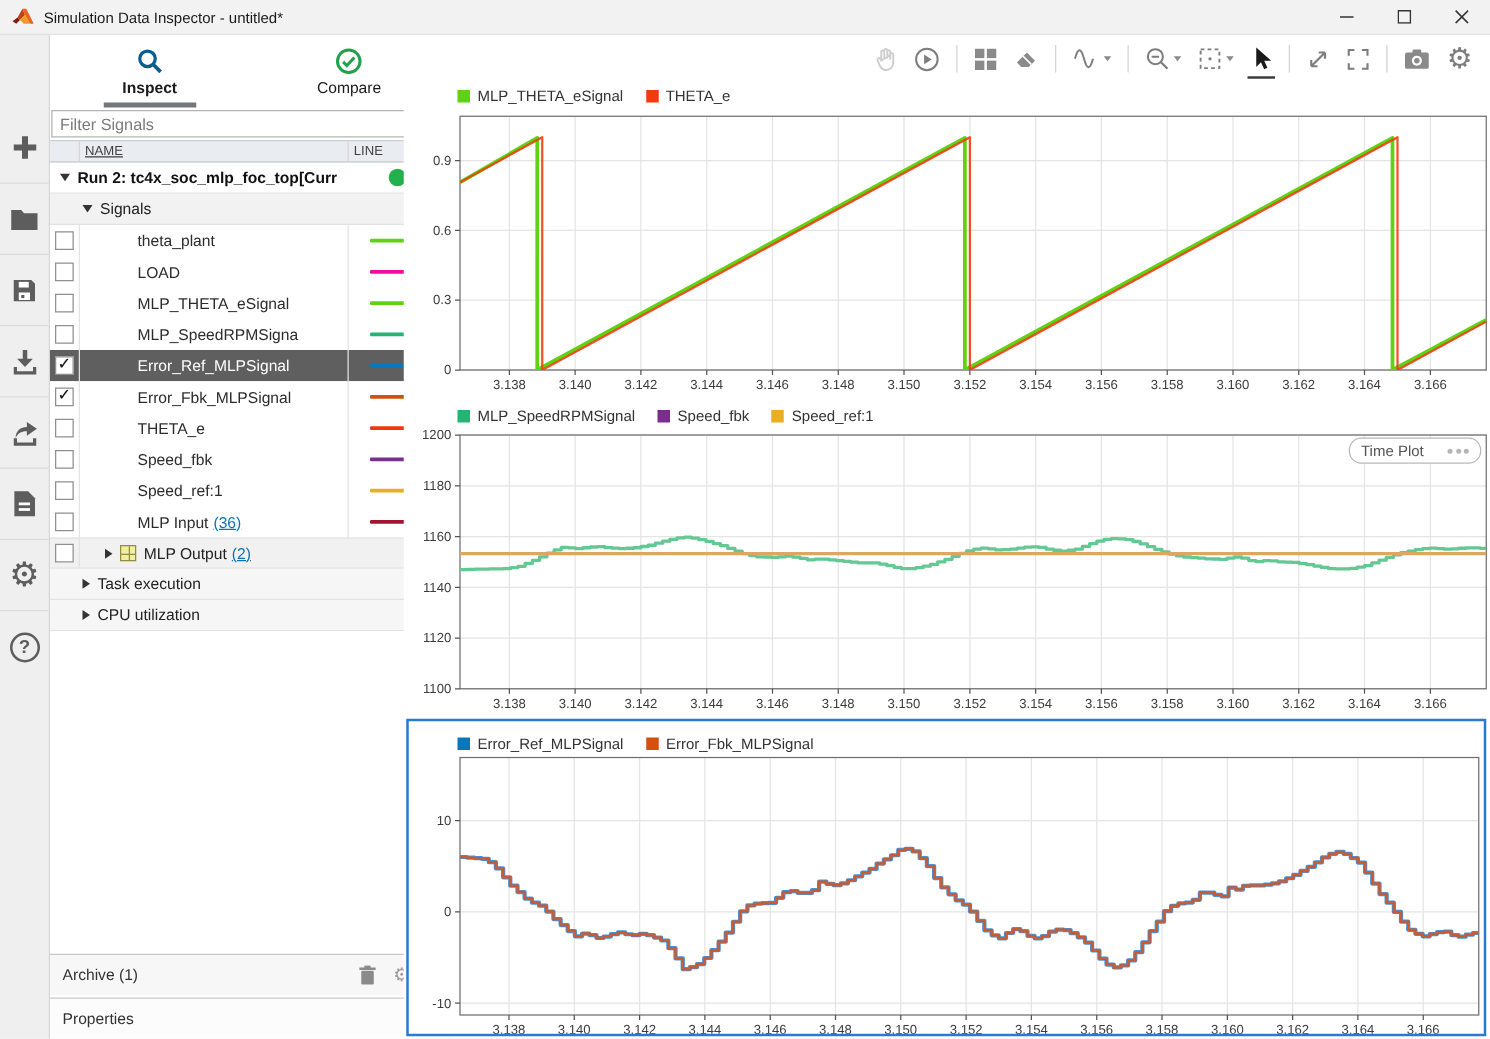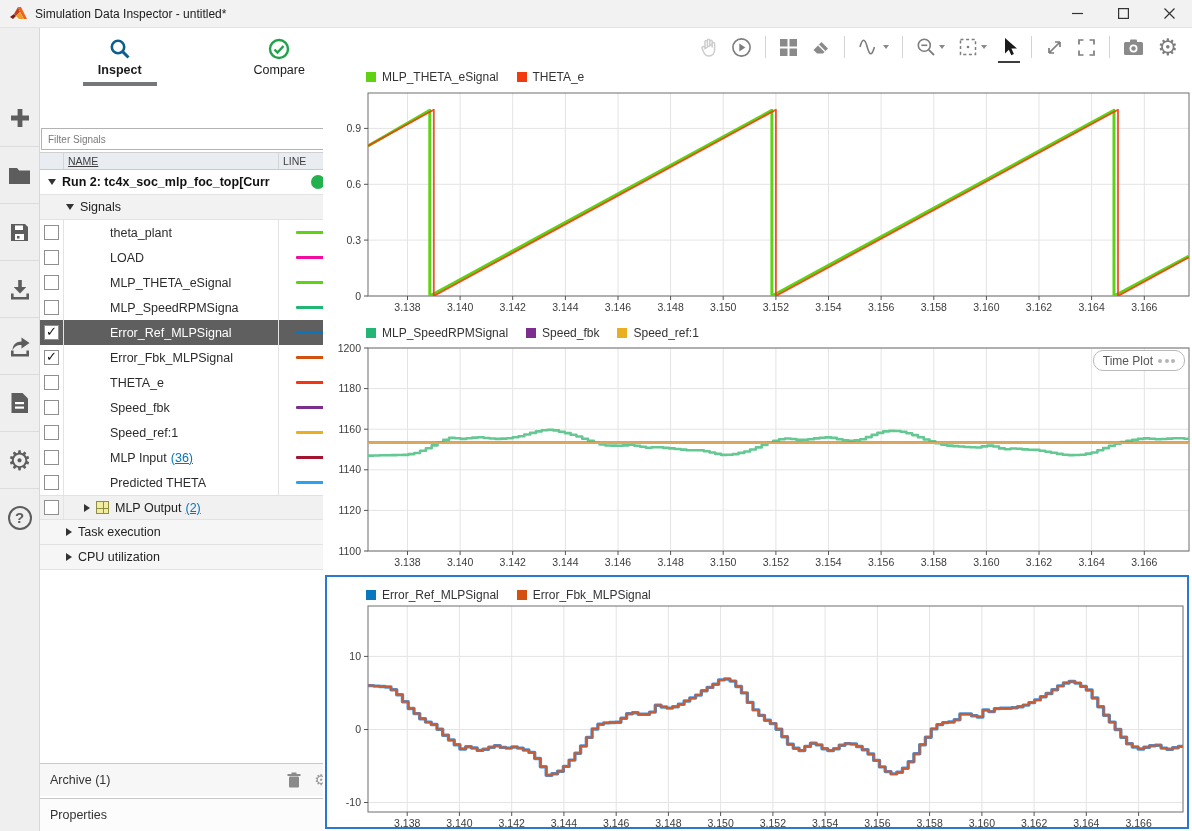--- a/index.html
+++ b/index.html
@@ -30,22 +30,22 @@
     border-right:1px solid #c4c4c4; display:flex; flex-direction:column; }
   .tabs { height:58px; position:relative; display:flex; }
   .tab { width:50%; display:flex; flex-direction:column; align-items:center; justify-content:center; gap:3px; position:relative; }
   .tab .tab-label { font-size:12.5px; color:#1a1a1a; }
   .tab.active .tab-label { font-weight:bold; }
   .tab.active::after { content:""; position:absolute; bottom:0; left:50%; transform:translateX(-50%);
     width:74px; height:4px; background:#75787b; }
   .collapse-chevron { position:absolute; right:8px; top:8px; width:8px; height:8px;
     border-left:2px solid #9a9a9a; border-bottom:2px solid #9a9a9a; transform:rotate(45deg); }
   .filter-wrap { padding:2px 1px 2px 1px; }
-  .filter-input { width:100%; height:22px; border:1px solid #b3b3b3; font-size:10px; padding:0 6px;
-    color:#333; background:#fff; font-family:inherit;margin-top:40px; }
+  .filter-input { width:100%; height:22px; border:1px solid #b3b3b3; font-size:13px; padding:0 6px;
+    color:#333; background:#fff; font-family:inherit; }
   .filter-input::placeholder { color:#7a7a7a; }
   .tbl-header { height:18px; display:flex; background:#e9ecf0; border-top:1px solid #cfcfcf; border-bottom:1px solid #c9c9c9;
     font-size:10.5px; color:#3f3f3f; }
   .tbl-header .h-cbx { width:24px; border-right:1px solid #d5d5d5; }
   .tbl-header .h-name { flex:1; display:flex; align-items:center; padding-left:4px; border-right:1px solid #d5d5d5;text-decoration:underline; }
   .tbl-header .h-line { width:80px; display:flex; align-items:center; padding-left:4px; }
   .run-row { height:25px; display:flex; align-items:center; font-size:12.5px; font-weight:bold; color:#111;
     border-bottom:1px solid #e4e4e4; padding-left:8px; position:relative; }
   .tri-down { width:0; height:0; border-left:4.5px solid transparent; border-right:4.5px solid transparent;
     border-top:6px solid #333; margin-right:6px; flex:none; }
@@ -92,21 +92,21 @@
   .tool .gear-glyph { font-size:23px; color:#7d7d7d; }
 
   .chart-block { position:absolute; left:0; width:869px; }
   .legend { display:flex; align-items:center; gap:18px; height:22px; padding-left:43px; }
   .legend .entry { display:flex; align-items:center; gap:6px; font-size:12px; color:#333; }
   .legend .sq { width:10px; height:10px; flex:none; }
   .chart-svg { display:block; }
   .block3 { position:absolute; left:2px; top:547px; width:864px; height:254px; border:2px solid #2979d1; background:#fff; }
   .block3 .legend { margin-top:8px; height:20px; padding-left:39px; }
   .timeplot-pill { position:absolute; right:7px; top:28px; height:21px; border:1px solid #b9b9b9; border-radius:10px;
-    background:#fff; display:flex; align-items:center; gap:5px; padding:0 9px; font-size:12px; color:#555; }
+    background:#fff; display:flex; align-items:center; gap:19px; padding:0 9px; font-size:12px; color:#555; }
   .timeplot-pill .dots { display:flex; gap:2.5px; }
   .timeplot-pill .dots i { width:4px; height:4px; border-radius:50%; background:#b5b5b5; }
 </style>
 </head>
 <body>
 
 <div class="stage">
 
   <div class="titlebar">
     <span class="logo">
@@ -331,31 +331,20 @@
         <div class="sig-row">
           <div class="cell-cbx">
             <span class="cbx"></span>
           </div>
           <div class="cell-name">
             <span>MLP Input</span>
             <a class="lnk">(36)</a>
           </div>
           <div class="cell-line">
             <span class="swatch" style="background: rgb(162, 20, 48);"></span>
-          </div>
-        </div>
-        <div class="sig-row">
-          <div class="cell-cbx">
-            <span class="cbx"></span>
-          </div>
-          <div class="cell-name">
-            <span>Predicted THETA</span>
-          </div>
-          <div class="cell-line">
-            <span class="swatch" style="background: rgb(41, 163, 240);"></span>
           </div>
         </div>
       </div>
 
     <div class="bus-row">
       <div class="cell-cbx">
           <span class="cbx"></span>
         </div>
       <div class="cell-name" style="padding-left:20px; border-right:none;">
         <span class="tri-right"></span>

